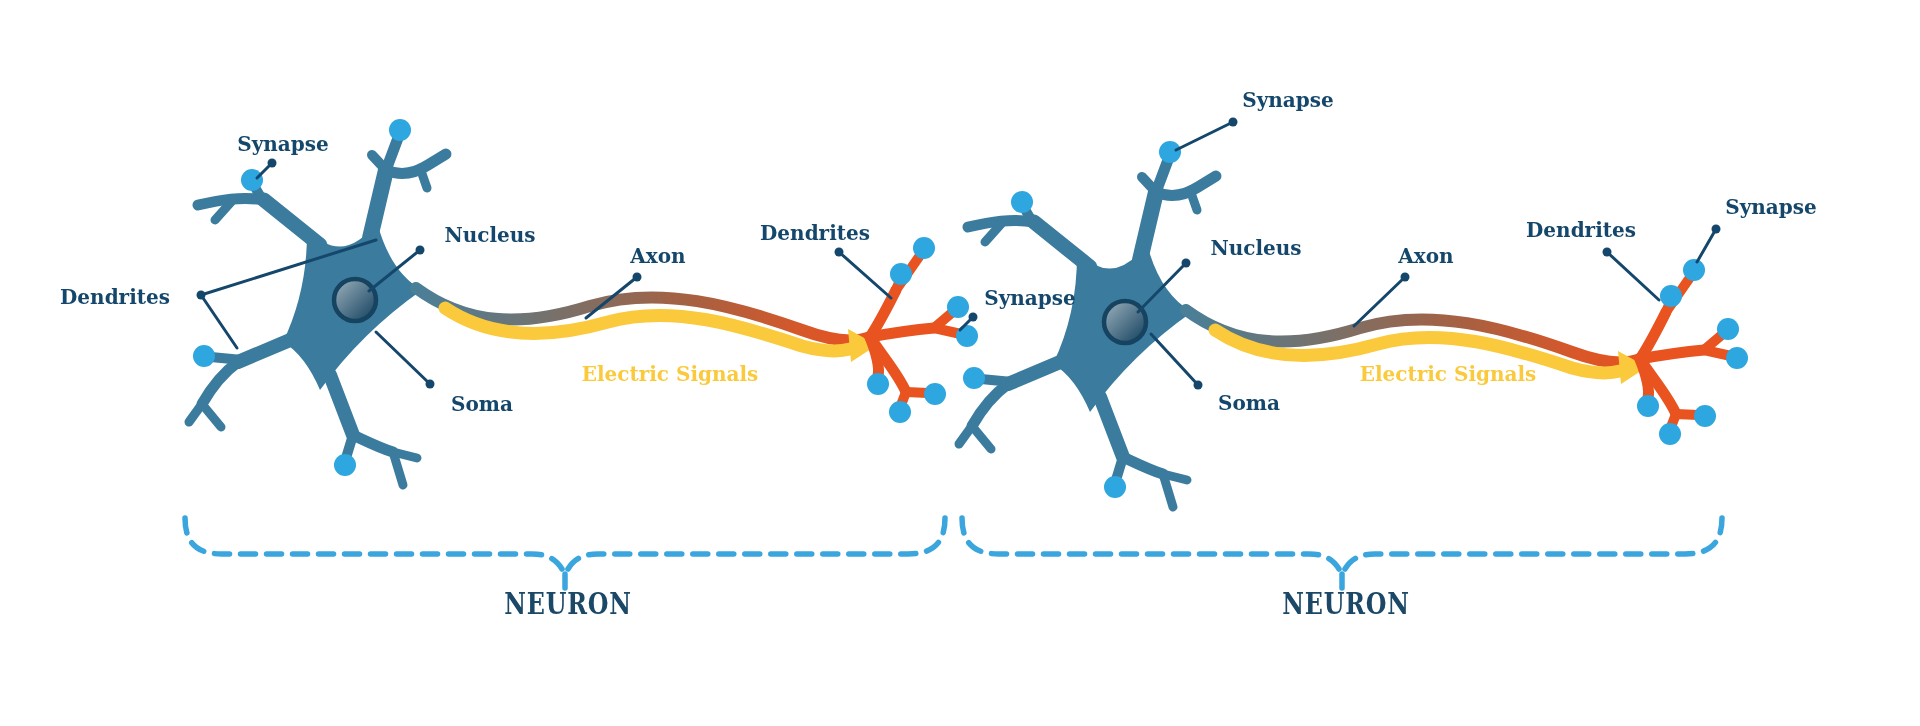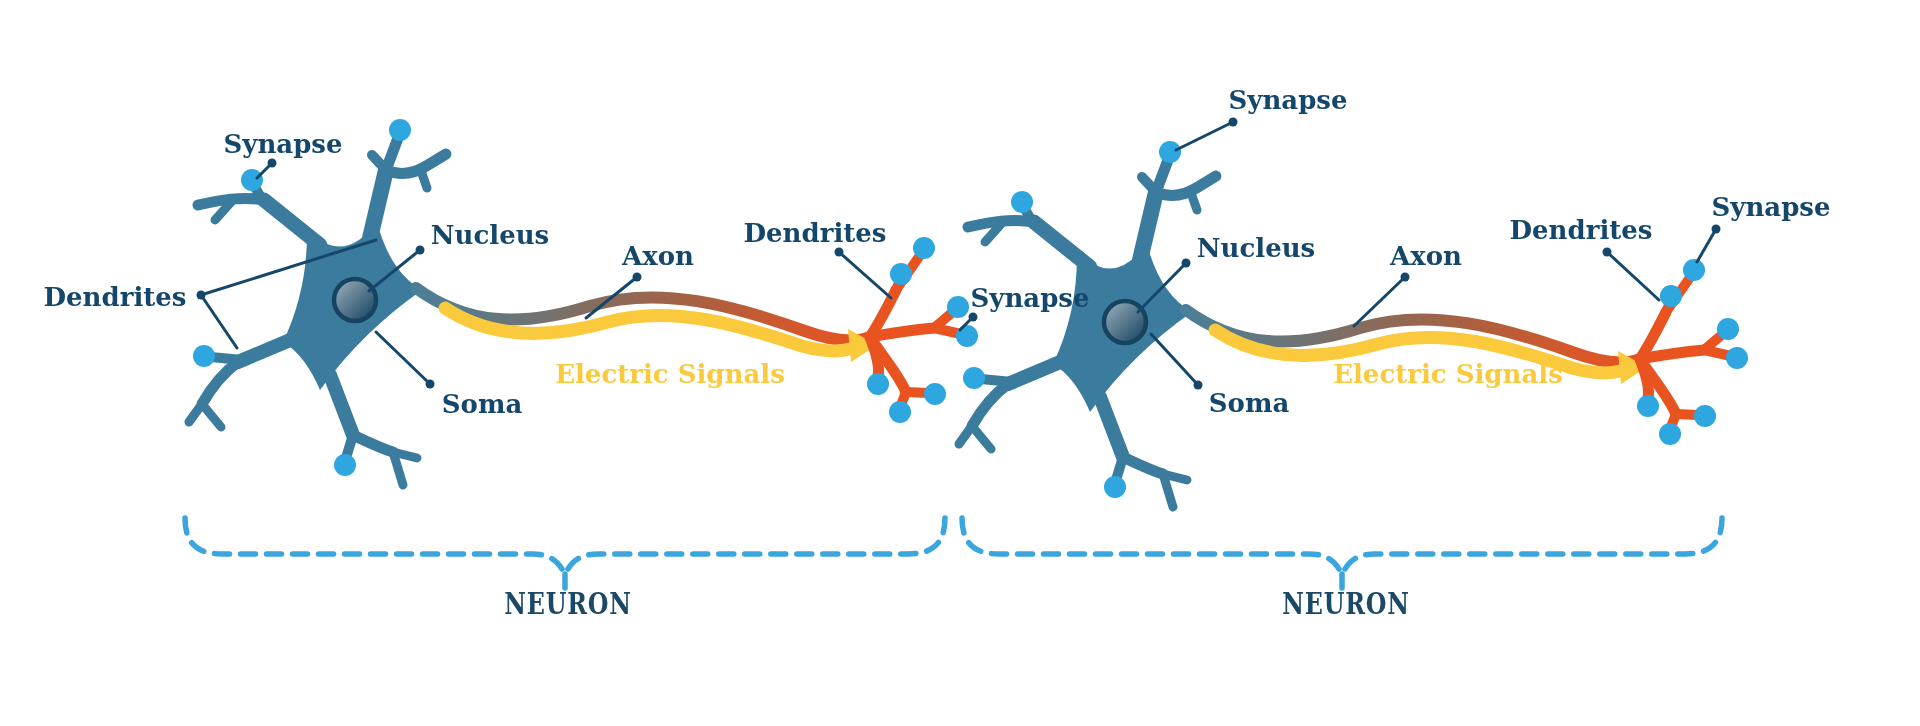--- a/index.html
+++ b/index.html
@@ -34,21 +34,21 @@
   .nucleus{stroke:#16435F;stroke-width:4.5px;}
   .bracket{fill:none;stroke:var(--bracket);stroke-width:5.5px;stroke-linecap:round;stroke-dasharray:15 11;}
   .ptr line{stroke:var(--navy);stroke-width:3px;stroke-linecap:round;}
   .ptr circle{fill:var(--navy);}
 
   
   .lbl{
     position:absolute;
     transform:translate(-50%,-50%);
     font-weight:bold;
-    font-size:26px;
+    font-size:20px;
     color:var(--navy);
     white-space:nowrap;
     line-height:1;
   }
   .lbl.yellow{color:var(--yellow);}
   .lbl.bracket-name{
     font-size:29px;
     letter-spacing:1px;
     transform:translate(-50%,-50%) scaleX(0.82);
     color:#1B4866;

